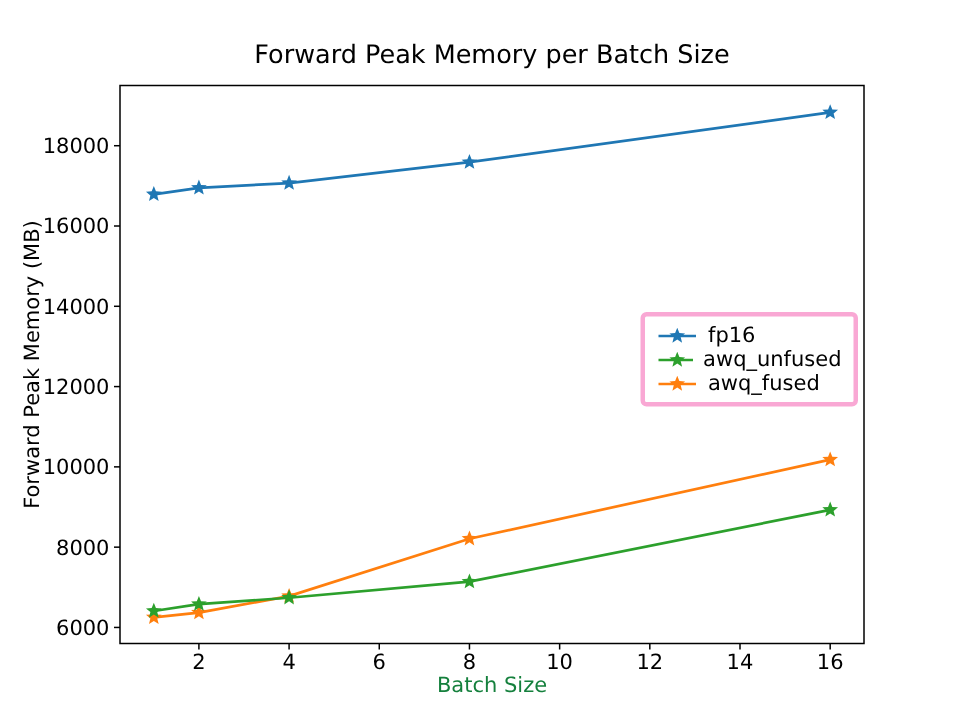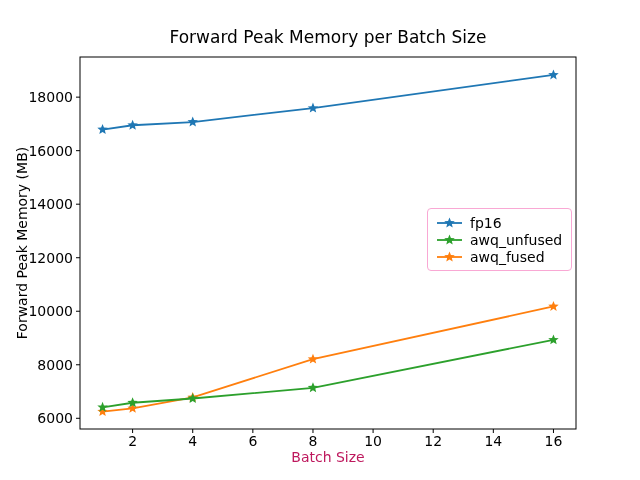--- a/index.html
+++ b/index.html
@@ -20,21 +20,21 @@
     text-align: center;
     font-size: 17px;
     color: #000000;
     white-space: nowrap;
   }
   .xlabel {
     position: absolute;
     left: 80px; top: 449px; width: 496px;
     text-align: center;
     font-size: 14px;
-    color: #be185d;
+    color: #15803d;
   }
   .ylabel {
     position: absolute;
     left: 22px; top: 243px;
     transform: translate(-50%, -50%) rotate(-90deg);
     font-size: 14px;
     color: #000000;
     white-space: nowrap;
   }
   svg#plot {
@@ -45,21 +45,21 @@
     font-family: "DejaVu Sans", "Liberation Sans", sans-serif;
     font-size: 14px;
     fill: #000000;
   }
   .legend {
     position: absolute;
     left: 427px; top: 208px;
     width: 145px; height: 63px;
     box-sizing: border-box;
     background: rgba(255,255,255,0.9);
-    border: 1px solid #f9a8d4;
+    border: 3px solid #f9a8d4;
     border-radius: 4px;
     padding: 5px 8px;
     display: flex;
     flex-direction: column;
     justify-content: space-around;
   }
   .legend-item {
     display: flex;
     align-items: center;
     gap: 7px;

